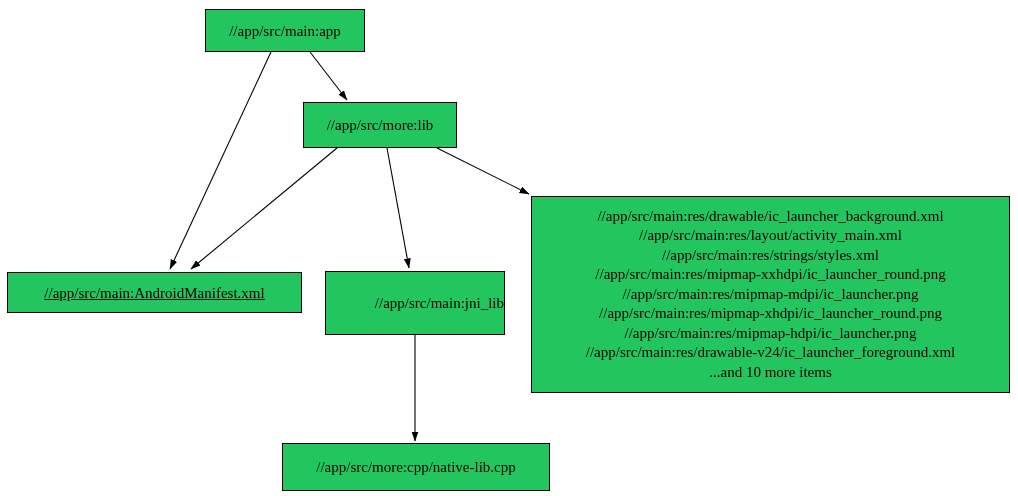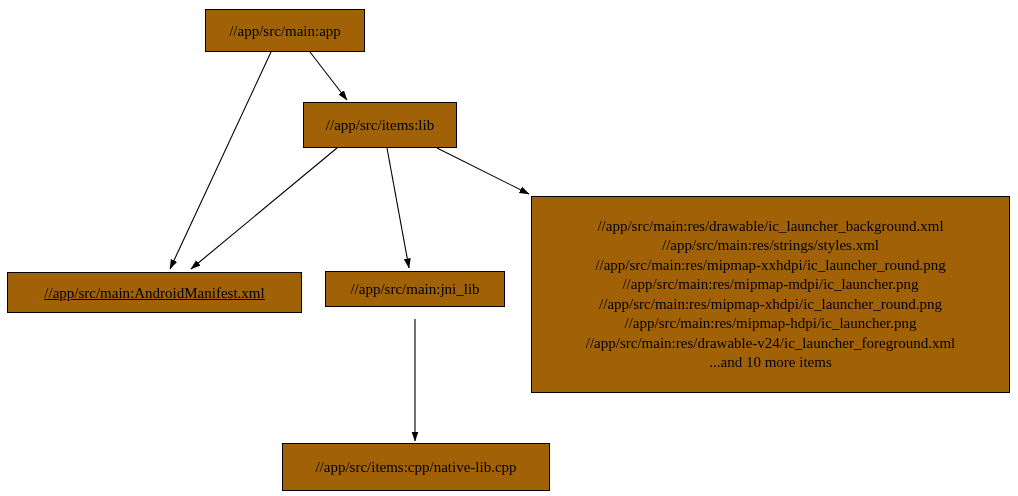--- a/index.html
+++ b/index.html
@@ -20,33 +20,33 @@
     position: absolute;
     left: 0;
     top: 0;
     width: 1018px;
     height: 496px;
   }
   .node {
     position: absolute;
     box-sizing: border-box;
     border: 1px solid #000000;
-    background: #a16207;
+    background: #22c55e;
     display: flex;
     align-items: center;
     justify-content: center;
     text-align: center;
     font-size: 15px;
     line-height: 1.2;
     white-space: nowrap;
   }
   #node-app       { left: 205px; top: 9px;   width: 160px; height: 43px; }
   #node-lib       { left: 303px; top: 102px; width: 154px; height: 46px; }
   #node-manifest  { left: 7px;   top: 272px; width: 295px; height: 41px; text-decoration: underline; }
-  #node-jni-lib   { left: 325px; top: 271px; width: 180px; height: 36px; }
+  #node-jni-lib   { left: 325px; top: 271px; width: 180px; height: 64px; justify-content: flex-end; }
   #node-native    { left: 282px; top: 443px; width: 268px; height: 48px; }
   #node-resources {
     left: 531px; top: 196px; width: 479px; height: 197px;
     flex-direction: column;
     justify-content: center;
   }
   #node-resources .res-line {
     display: block;
     line-height: 19.5px;
   }
@@ -73,39 +73,40 @@
     <line class="edge" x1="387" y1="148" x2="409" y2="268" marker-end="url(#arrow)"></line>
     <line class="edge" x1="437" y1="148" x2="529" y2="194" marker-end="url(#arrow)"></line>
     <line class="edge" x1="415" y1="319" x2="415" y2="441" marker-end="url(#arrow)"></line>
   </svg>
 
   <div class="node" id="node-app">
     <span>//app/src/main:app</span>
   </div>
 
   <div class="node" id="node-lib">
-    <span>//app/src/items:lib</span>
+    <span>//app/src/more:lib</span>
   </div>
 
   <div class="node" id="node-manifest">
     <span>//app/src/main:AndroidManifest.xml</span>
   </div>
 
   <div class="node" id="node-jni-lib">
     <span>//app/src/main:jni_lib</span>
   </div>
 
   <div class="node" id="node-resources">
     <span class="res-line">//app/src/main:res/drawable/ic_launcher_background.xml</span>
+    <span class="res-line">//app/src/main:res/layout/activity_main.xml</span>
     <span class="res-line">//app/src/main:res/strings/styles.xml</span>
     <span class="res-line">//app/src/main:res/mipmap-xxhdpi/ic_launcher_round.png</span>
     <span class="res-line">//app/src/main:res/mipmap-mdpi/ic_launcher.png</span>
     <span class="res-line">//app/src/main:res/mipmap-xhdpi/ic_launcher_round.png</span>
     <span class="res-line">//app/src/main:res/mipmap-hdpi/ic_launcher.png</span>
     <span class="res-line">//app/src/main:res/drawable-v24/ic_launcher_foreground.xml</span>
     <span class="res-line">...and 10 more items</span>
   </div>
 
   <div class="node" id="node-native">
-    <span>//app/src/items:cpp/native-lib.cpp</span>
+    <span>//app/src/more:cpp/native-lib.cpp</span>
   </div>
 
 </div>
 
 </body></html>

